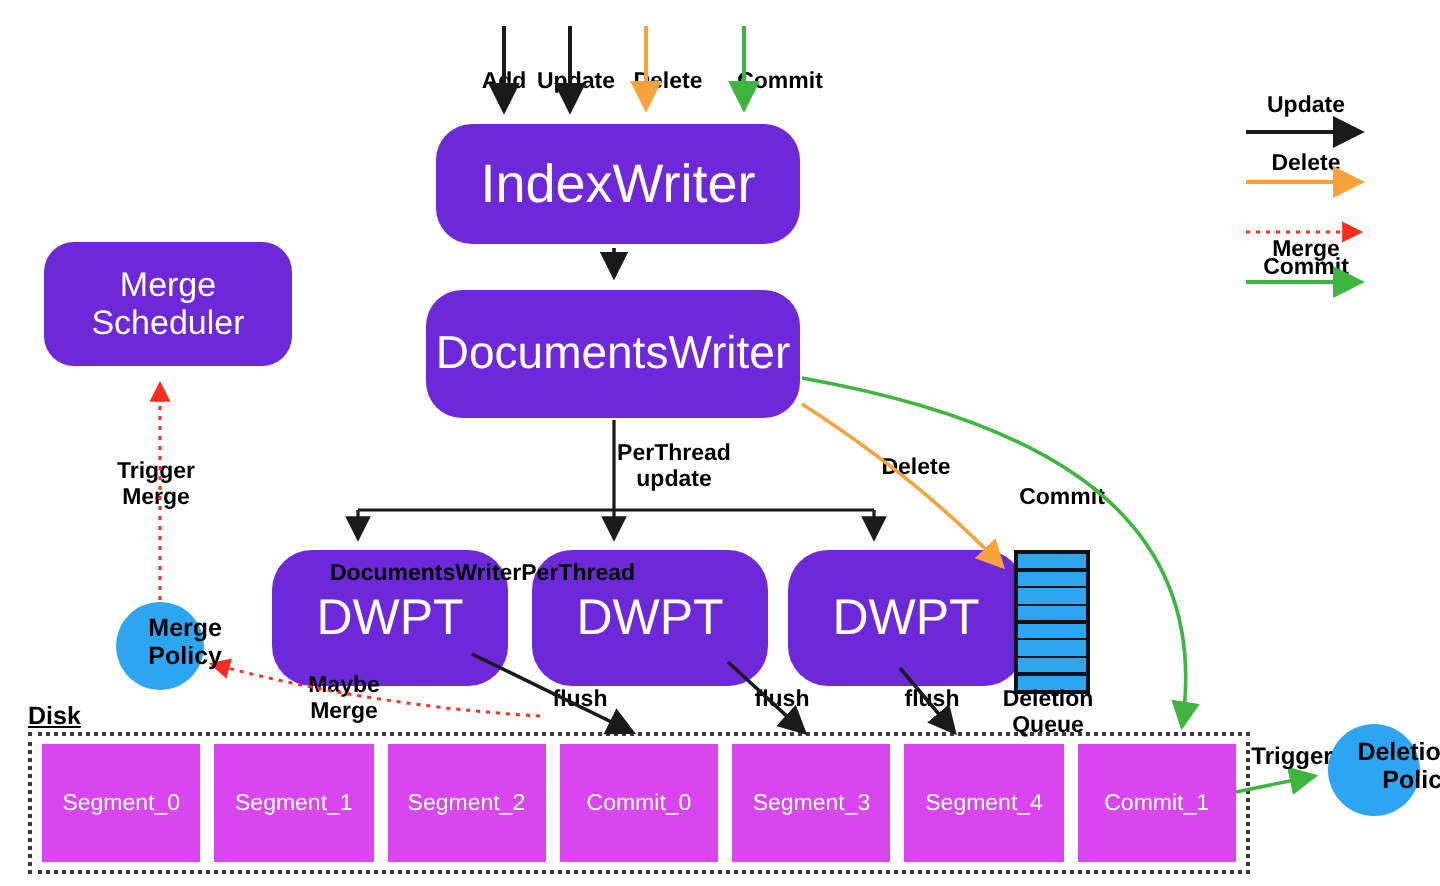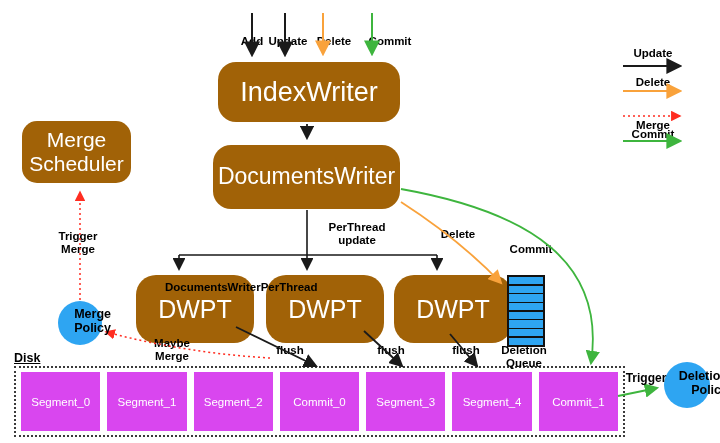--- a/index.html
+++ b/index.html
@@ -1,25 +1,25 @@
 <!DOCTYPE html>
 <html><head>
 <meta charset="utf-8">
 <style>
   html,body{margin:0;padding:0;background:#fff;}
   .stage{position:relative;width:720px;height:443px;background:#fff;overflow:hidden;
          font-family:"Liberation Sans",sans-serif;}
-  .node{position:absolute;background:#a16207;color:#fff;display:flex;align-items:center;
+  .node{position:absolute;background:#6d28d9;color:#fff;display:flex;align-items:center;
         justify-content:center;text-align:center;line-height:1.12;}
   .rnd{border-radius:18px;}
   .circle{border-radius:50%;background:#2EA5F2;position:absolute;}
   .lbl{position:absolute;color:#000;font-weight:bold;font-size:11.5px;line-height:1.15;
        text-align:center;white-space:normal;}
   .lbl.left{text-align:left;}
-  #merge-scheduler{left:22px;top:121px;width:109px;height:62px;font-size:21px;border-radius:15px;}
+  #merge-scheduler{left:22px;top:121px;width:124px;height:62px;font-size:17px;border-radius:15px;}
   #index-writer{left:218px;top:62px;width:182px;height:60px;font-size:27px;}
   #documents-writer{left:213px;top:145px;width:187px;height:64px;font-size:23px;}
   .dwpt{top:275px;width:118px;height:68px;font-size:25px;border-radius:20px;margin-left:16px;}
   #dwpt-1{left:120px;} #dwpt-2{left:250px;} #dwpt-3{left:378px;}
   #deletion-queue{position:absolute;left:507px;top:275px;width:34px;height:68px;
         border:2px solid #111;display:grid;grid-template-rows:repeat(8,1fr);background:#111;grid-gap:1.5px;}
   #deletion-queue div{background:#2EA5F2;}
   #merge-policy{left:58px;top:301px;width:44px;height:44px;}
   #deletion-policy{left:664px;top:362px;width:46px;height:46px;}
   .circle-lbl{position:absolute;color:#000;font-weight:bold;font-size:12.5px;line-height:1.08;text-align:right;}
@@ -118,21 +118,21 @@
     <div class="segment">Segment_4</div>
     <div class="segment">Commit_1</div>
   </div>
 
   <div class="lbl" style="left:232px;top:35px;width:40px;">Add</div>
   <div class="lbl" style="left:263px;top:35px;width:50px;">Update</div>
   <div class="lbl" style="left:309px;top:35px;width:50px;">Delete</div>
   <div class="lbl" style="left:365px;top:35px;width:50px;">Commit</div>
 
   <div class="lbl left z" style="left:124px;top:281px;width:160px;padding-left:41px;">DocumentsWriterPerThread</div>
-  <div class="lbl" style="left:306px;top:221px;width:62px;padding-left:20px;">PerThread update</div>
+  <div class="lbl" style="left:306px;top:221px;width:62px;">PerThread update</div>
   <div class="lbl" style="left:433px;top:228px;width:50px;">Delete</div>
   <div class="lbl" style="left:505px;top:243px;width:52px;">Commit</div>
   <div class="lbl" style="left:53px;top:230px;width:50px;">Trigger Merge</div>
   <div class="lbl" style="left:148px;top:337px;width:48px;">Maybe Merge</div>
   <div class="lbl" style="left:268px;top:344px;width:44px;">flush</div>
   <div class="lbl" style="left:369px;top:344px;width:44px;">flush</div>
   <div class="lbl" style="left:444px;top:344px;width:44px;">flush</div>
   <div class="lbl z" style="left:496px;top:344px;width:56px;">Deletion Queue</div>
   <div class="lbl z" style="left:625px;top:372px;width:42px;font-size:12px;">Trigger</div>
 

